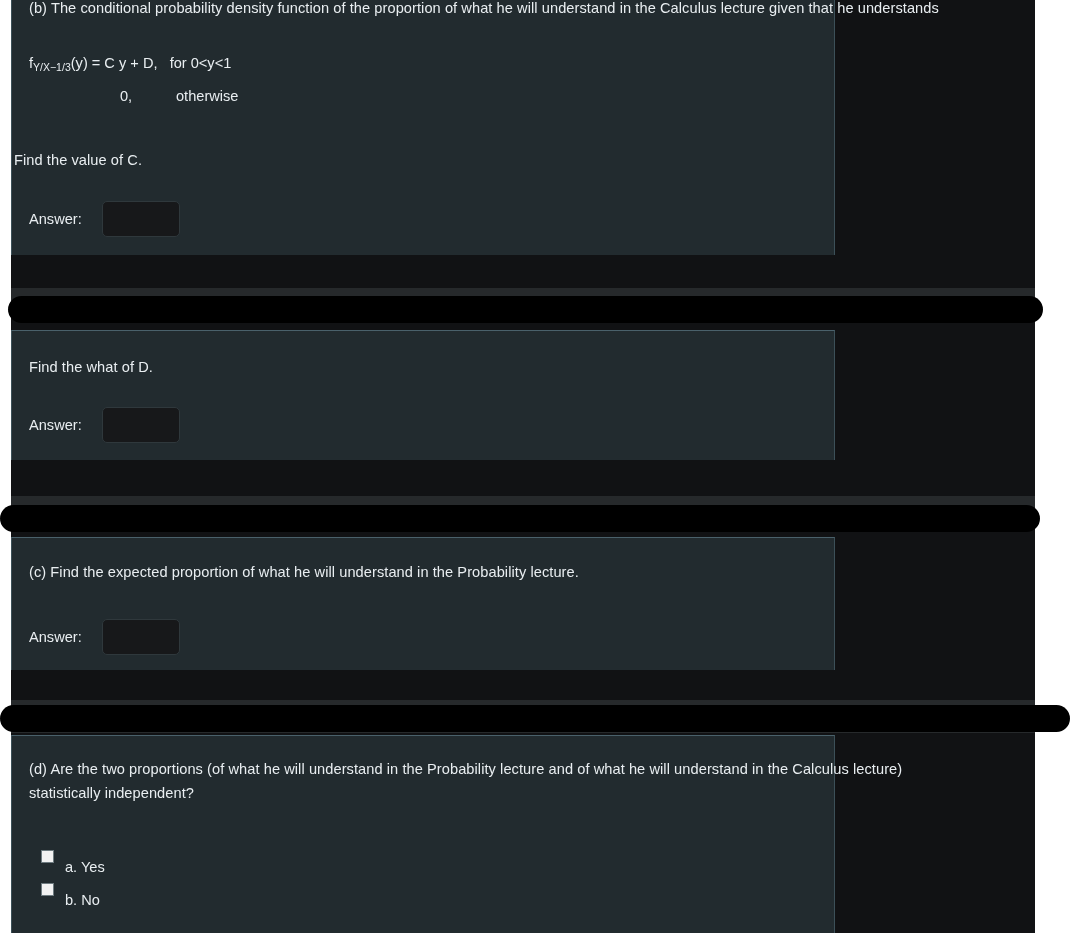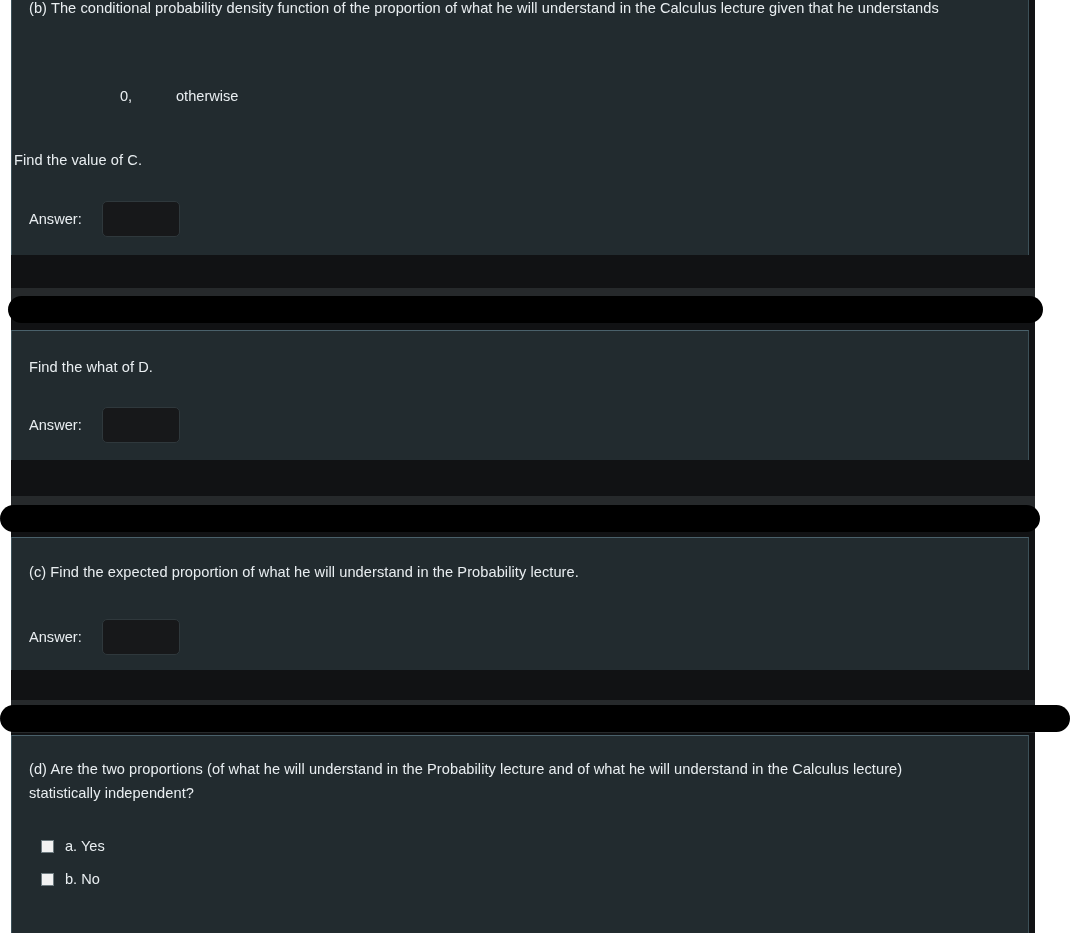--- a/index.html
+++ b/index.html
@@ -47,21 +47,21 @@
     position: absolute;
     left: 1035px; top: 0;
     width: 35px; height: 933px;
     background: #ffffff;
   }
 
   
   .panel {
     position: absolute;
     left: 11px;
-    width: 1018px;
+    width: 824px;
     background: #222b2f;
     border-top: 1px solid #4a616b;
     border-left: 1px solid #3c5058;
     border-right: 1px solid #3c5058;
     box-sizing: border-box;
     color: #e9eef1;
   }
   .panel.no-top-border { border-top: none; }
 
   .qtext {
@@ -127,20 +127,21 @@
     box-sizing: border-box;
     margin-right: 11px;
     flex: none;
     cursor: pointer;
   }
   .opt-label {
     font-size: 14.6px;
     color: #e9eef1;
     line-height: 16px;
     white-space: nowrap;
+    margin-top: 21px;
   }
 
   
   .strip {
     position: absolute;
     left: 11px;
     width: 1024px;
     background: #111214;
   }
   
@@ -166,20 +167,21 @@
 
   <div class="left-white"></div>
   <div class="gutter"></div>
   <div class="right-white"></div>
 
   <div class="panel no-top-border" style="top:0px; height:255px;">
 
     <div class="qtext" style="left:17px; top:-4px; width:975px;">(b) The conditional probability density function of the proportion of what he will understand in the Calculus lecture given that he understands</div>
 
 
+    <div class="formula" style="left:17px; top:52px;"><span>f</span><span class="sub">Y/X−1/3</span><span>(y) = C y + D,   for 0&lt;y&lt;1</span></div>
 
     <div class="formula" style="left:108px; top:85px;">0,</div>
     <div class="formula" style="left:164px; top:85px;">otherwise</div>
 
     <div class="qtext" style="left:2px; top:148px;">Find the value of C.</div>
 
     <div class="answer-row" style="left:17px; top:201px;">
       <span class="answer-label">Answer:</span>
       <input class="answer-input" type="text" placeholder="" style="">
     </div>

